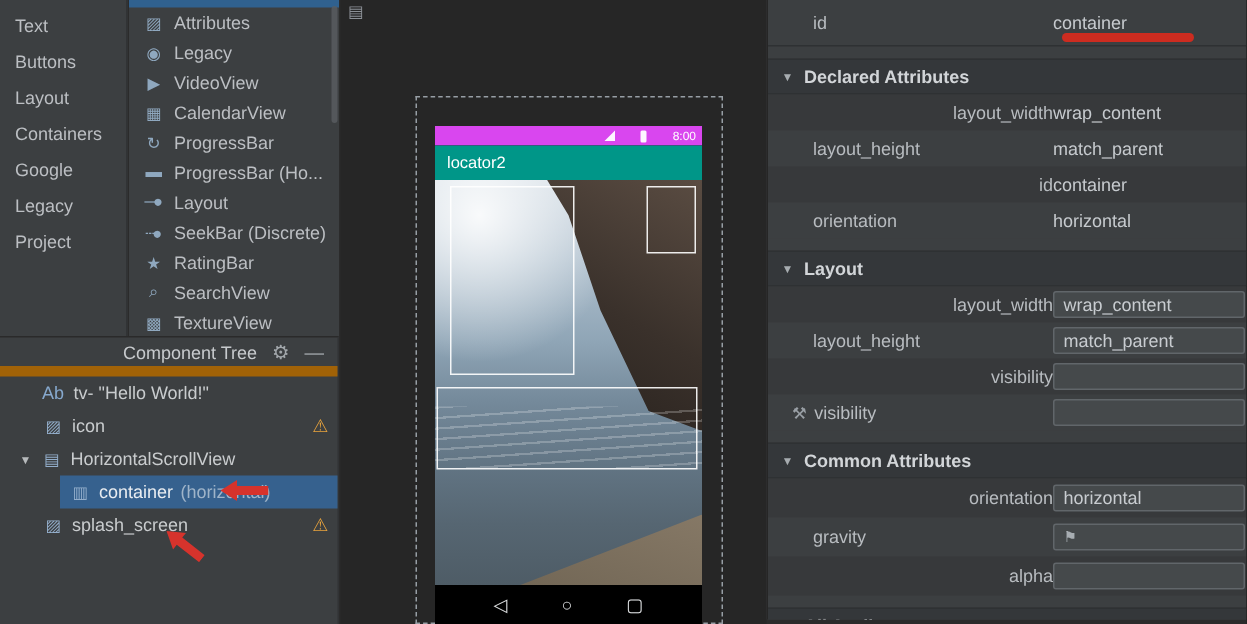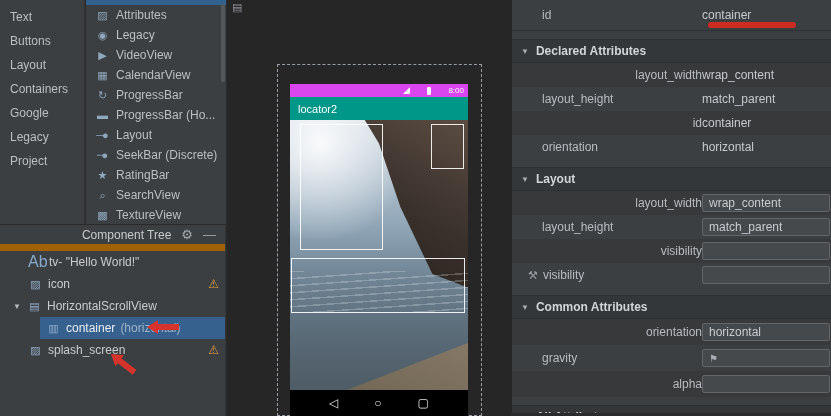--- a/index.html
+++ b/index.html
@@ -24,21 +24,21 @@
 
   
   .ctree { position:absolute; left:0; top:224px; width:226px; height:192px; background:#3c3f41;
            border-top:1px solid #2a2a2a; border-right:1px solid #313335; }
   .ctree-hd { height:26px; display:flex; align-items:center; padding:0 9px; border-bottom:7px solid #a16207; color:#c7cacd;text-align:right; }
   .ctree-hd .t { flex:1; }
   .hd-ico { color:#a2a7ab; margin-left:10px; font-size:13px; cursor:pointer; }
   .trow { height:22px; display:flex; align-items:center; gap:5px; padding-right:6px; }
   .texp { width:10px; font-size:8px; color:#b7babc; text-align:center; flex:none; }
   .ticon { width:15px; text-align:center; font-size:11px; color:#93aecb; flex:none; }
-  .tab-ico { font-size:16px; color:#86a8cd; width:16px; flex:none; }
+  .tab-ico { font-size:12px; color:#86a8cd; width:16px; flex:none; }
   .tlbl { white-space:nowrap; color:#c9ccce; }
   .tsuf { color:#9fb4c9; }
   .twarn { margin-left:auto; color:#e8a33d; font-size:12px; }
   .d0 { padding-left:8px; }
   .d1 { padding-left:28px; }
   .d1e { padding-left:12px; }
   .d2 { padding-left:46px; }
   .selrow { background:linear-gradient(to right, rgba(0,0,0,0) 40px, #36618e 40px); }
   .selrow .tlbl { color:#e9edf1; }
   .cl-svg { width:13px; height:13px; flex:none; }

